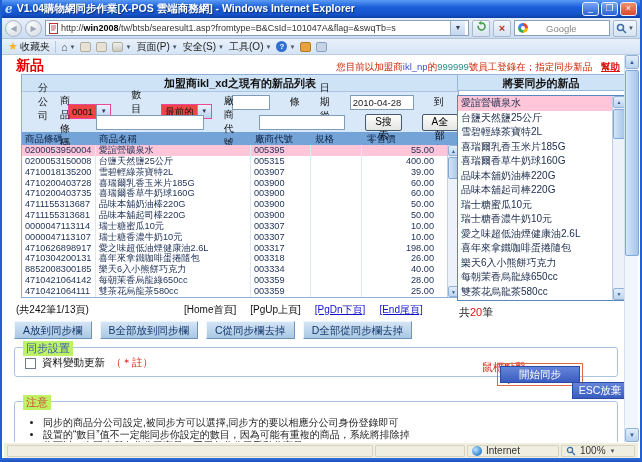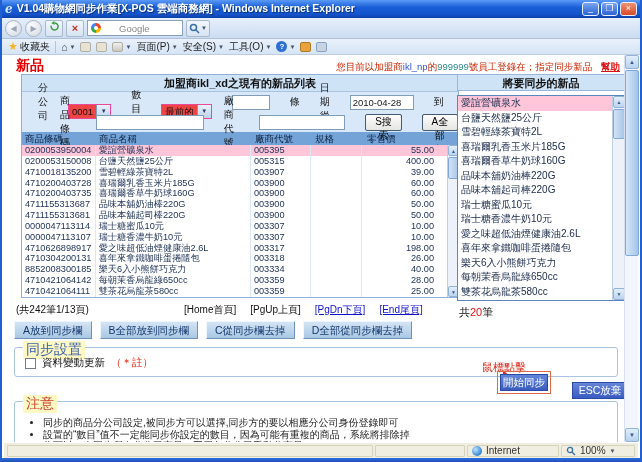--- a/index.html
+++ b/index.html
@@ -114,29 +114,29 @@
   .rp-count{position:absolute;left:455px;top:250px;font-size:11px;color:#111;}
   .rp-count .n{color:#dd1111;}
 
   
   .action-row{position:absolute;left:10px;top:266px;display:flex;gap:8px;}
   .abtn{height:18px;padding:0 8px;font-size:10.5px;font-family:inherit;color:#14386e;line-height:15px;
     background:linear-gradient(#d4e4f4,#a9c8e4);border:1px solid;border-color:#eef6fe #6e92b8 #6e92b8 #eef6fe;}
 
   
   .fieldset{position:absolute;border:1px solid #a9c4e2;border-radius:3px;}
-  .legend{position:absolute;top:-7px;left:8px;background:#fef9c3;padding:0 3px;font-size:14px;}
+  .legend{position:absolute;top:-7px;left:8px;background:#bef264;padding:0 3px;font-size:11px;}
   .sync-fs{left:10px;top:292px;width:604px;height:30px;}
   .sync-fs .legend{color:#3a5fae;}
   .chk-row{position:absolute;left:10px;top:8px;display:flex;align-items:center;gap:6px;font-size:10.5px;color:#111;}
   .chkbox{width:11px;height:11px;border:1px solid #707c8c;background:#fff;}
   .note-red{color:#dd2211;}
   .hint{position:absolute;left:478px;top:305px;font-size:11px;color:#d42211;}
   .cursor-ic{position:absolute;left:498px;top:315px;}
-  .start-btn{position:absolute;left:496px;top:319px;width:48px;height:17px;font-size:10.5px;font-family:inherit;color:#fff;
+  .start-btn{position:absolute;left:496px;top:311px;width:80px;height:17px;font-size:10.5px;font-family:inherit;color:#fff;
     background:linear-gradient(#6585d8,#3a5cc0);border:1px solid #2a4aa8;outline:1px solid #e06a48;outline-offset:2px;}
   .esc-btn{position:absolute;left:568px;top:327px;width:56px;height:17px;font-size:10.5px;font-family:inherit;color:#fff;
     background:linear-gradient(#6585d8,#3a5cc0);border:1px solid #2a4aa8;}
 
   
   .notes-fs{left:10px;top:346px;width:604px;height:60px;}
   .notes-fs .legend{color:#cc4433;}
   .notes-fs ul{margin:15px 0 0 28px;}
   .notes-fs li{font-size:10px;color:#222;line-height:11.5px;list-style:disc;}
 
@@ -168,20 +168,29 @@
     <span class="tb-btns">
       <span class="tb-btn">_</span>
       <span class="tb-btn">❐</span>
       <span class="tb-btn close">×</span>
     </span>
   </div>
 
   <div class="navbar">
     <span class="nav-circle">◀</span>
     <span class="nav-circle">▶</span>
+    <div class="addr">
+      <svg width="9" height="11">
+        <rect x="0.5" y="0.5" width="8" height="10" fill="#fff" stroke="#c03030"></rect>
+        <path d="M2 3h5M2 5h5M2 7h4" stroke="#d05050" stroke-width="1"></path>
+      </svg>
+      <span class="url"><span>http://</span><b>win2008</b><span>/tw/btsb/searesult1.asp?fromtype=B&amp;CsId=101047A&amp;flag=&amp;swqTb=s</span></span>
+      <span style="flex:1"></span>
+      <span class="addr-drop">▼</span>
+    </div>
     <span class="sq-btn">
       <svg width="11" height="11">
         <path d="M5.5 2 A3.5 3.5 0 1 1 2.2 4.6" fill="none" stroke="#3f9b3f" stroke-width="1.5"></path>
         <path d="M5.5 0 L5.5 4 L2.2 2 Z" fill="#3f9b3f"></path>
       </svg>
     </span>
     <span class="sq-btn stop-x">×</span>
     <div class="searchbox">
       <span class="gball"></span>
       <span class="search-text">Google</span>

